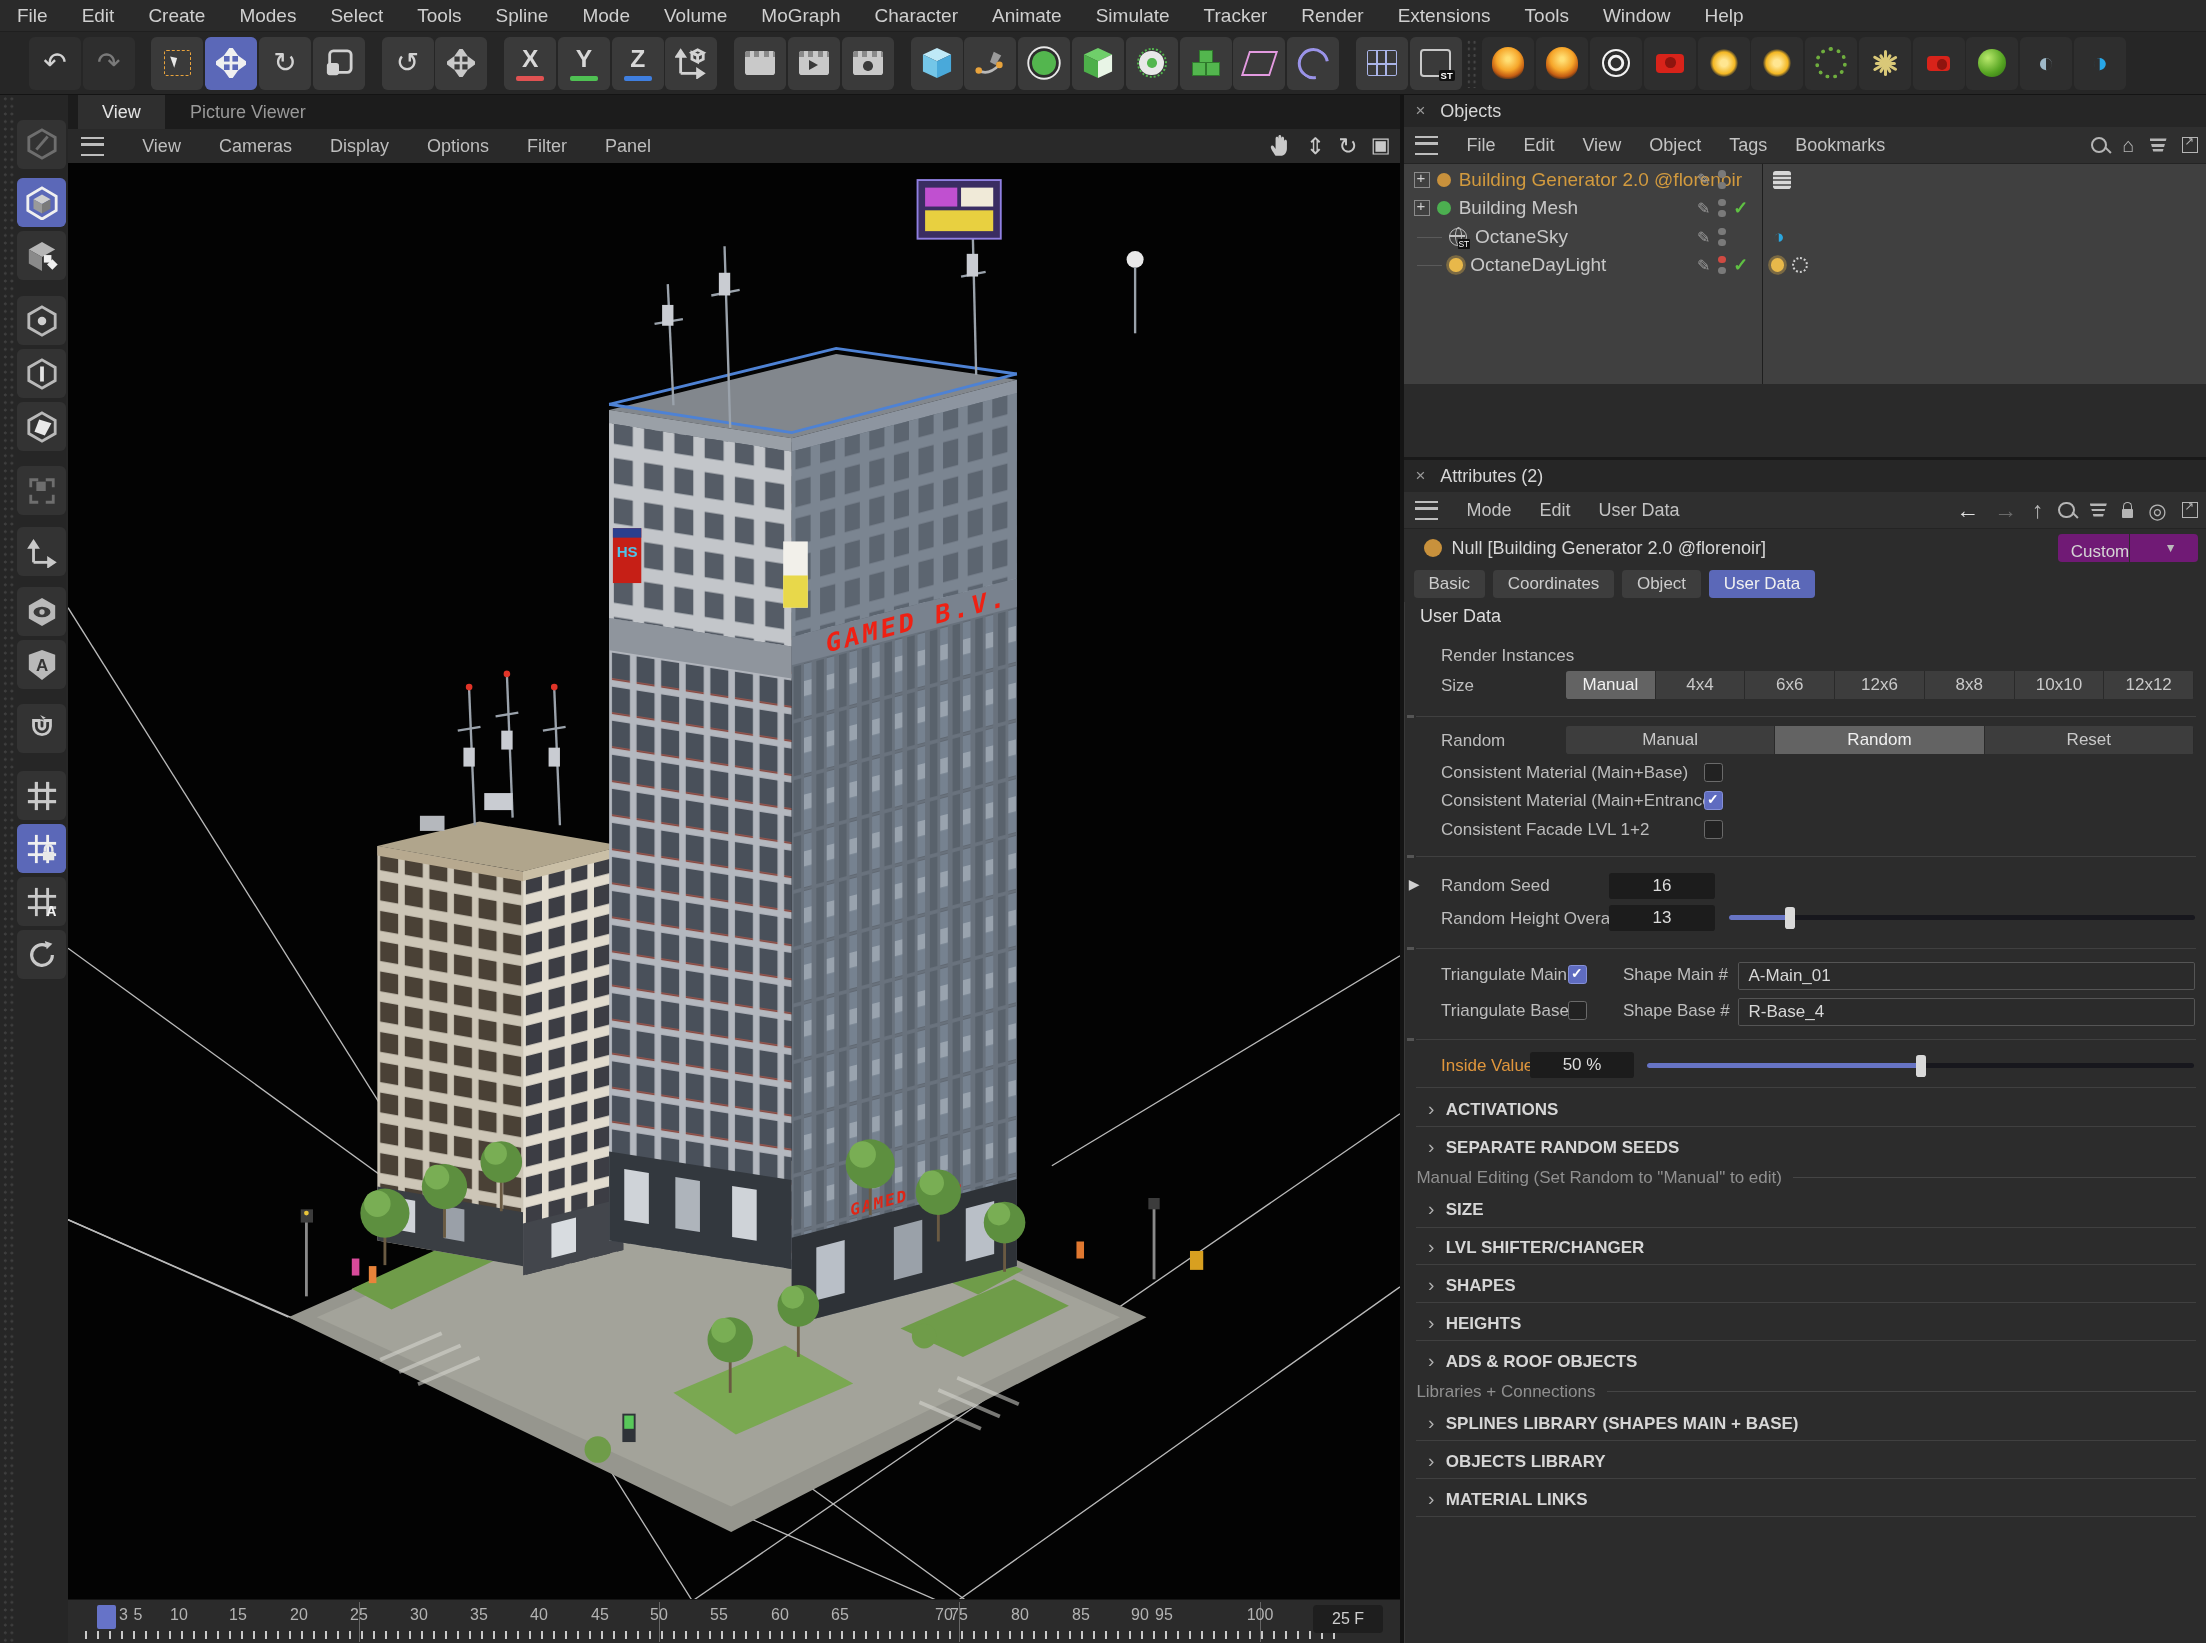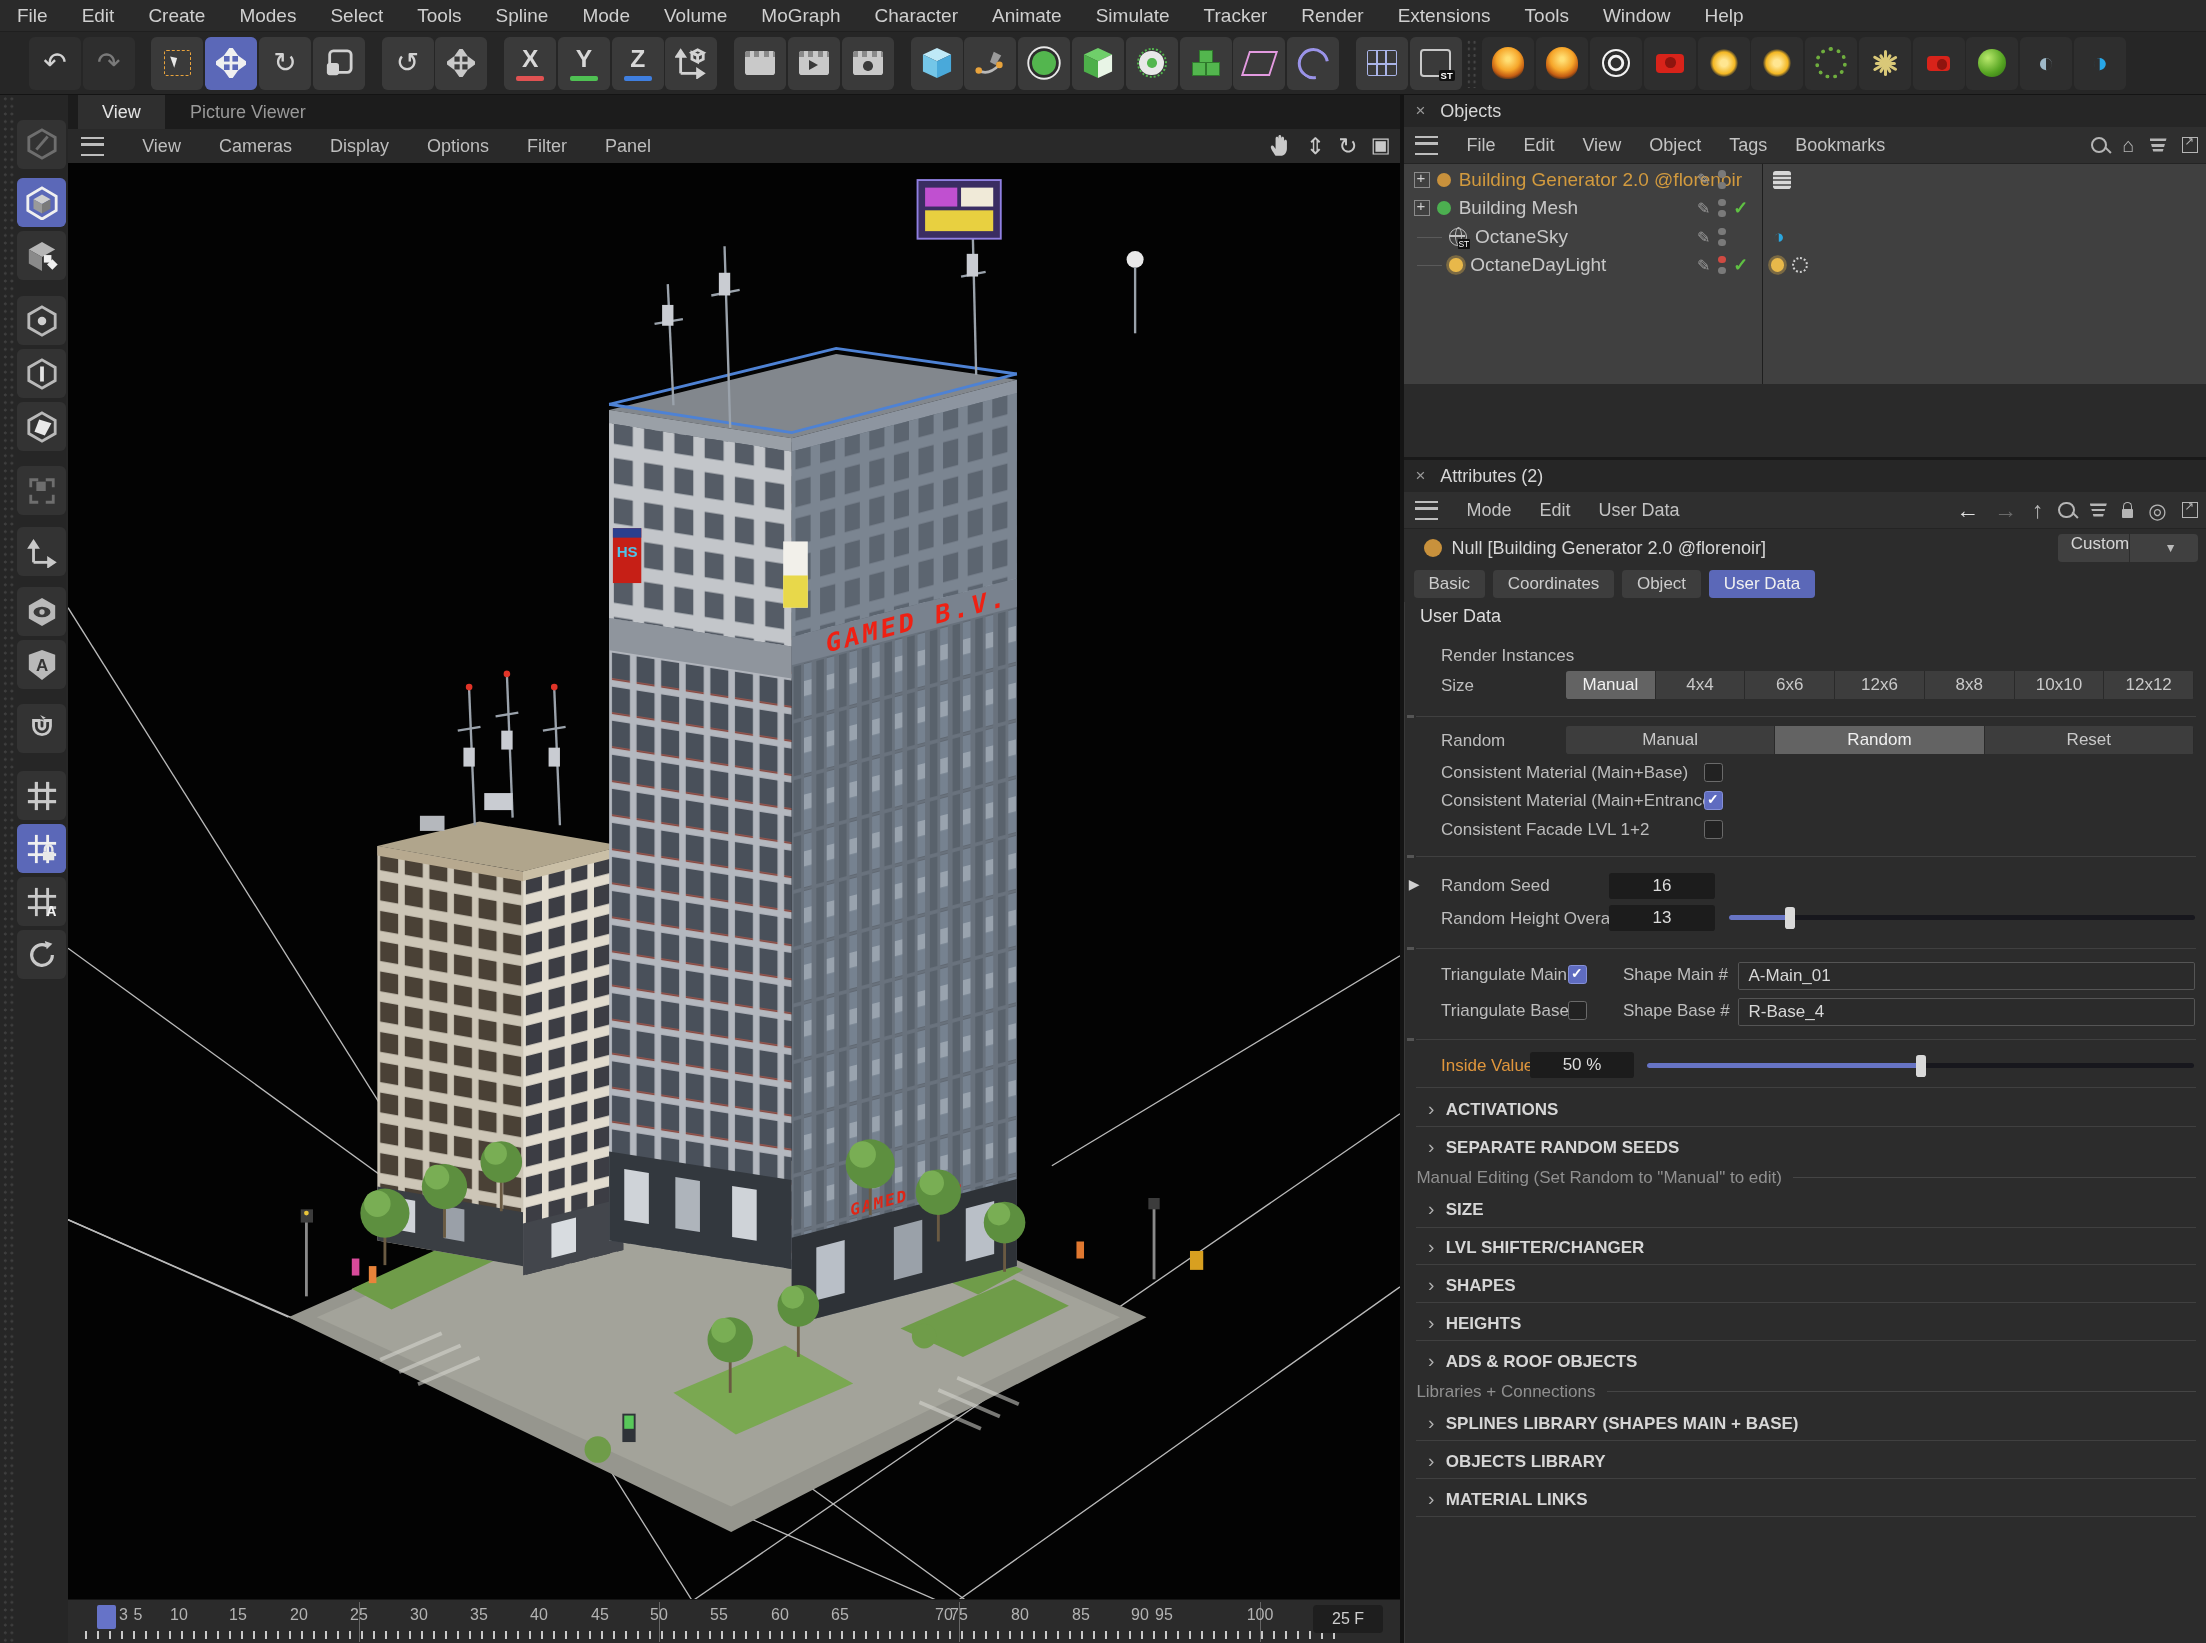--- a/index.html
+++ b/index.html
@@ -132,22 +132,22 @@
   .tagmemo{width:18px;height:18px;border-radius:2.8px;background:linear-gradient(#d8d8d8 0 3.8px,#6a6a6a 3.8px 5.7px,#d8d8d8 5.7px 8.5px,#6a6a6a 8.5px 10.4px,#d8d8d8 10.4px 13.2px,#6a6a6a 13.2px 15px,#d8d8d8 15px)}
   .globe{width:18px;height:18px;border-radius:50%;border:1.9px solid #c0c0c0;position:relative;box-sizing:border-box}
   .globe:before{content:"";position:absolute;left:4.7px;top:-1.9px;width:4.7px;height:16px;border:1.4px solid #c0c0c0;border-radius:50%}
   .globe:after{content:"";position:absolute;left:-0.9px;top:5.7px;width:16px;height:1.9px;background:#c0c0c0}
   .stbadge{position:absolute;font-size:8.5px;background:#111;color:#fff;padding:0 0.9px;border-radius:0.9px;right:-3.8px;bottom:-3.8px}
   .sunico{width:13.2px;height:13.2px;border-radius:50%;background:#e8b84a;box-shadow:0 0 0 2.8px rgba(232,184,74,.35)}
   .gearico{width:16px;height:16px;border-radius:50%;border:2.8px dotted #cfcfcf;box-sizing:border-box;position:relative}
   
   .objrow{height:38px;display:flex;align-items:center;padding-left:20px;gap:9.5px;font-size:18px;color:#d8d8d8;position:relative}
   .odot{width:18px;height:18px;border-radius:50%;background:#c8913c}
-  .dropdown{position:absolute;right:9.5px;top:4.7px;width:140px;height:28px;background:#404040;border-radius:3.8px;
-            display:flex;align-items:flex-start;font-size:17px;color:#d5d5d5}
+  .dropdown{position:absolute;right:9.5px;top:4.7px;width:140px;height:28px;background:#701a75;border-radius:3.8px;
+            display:flex;align-items:flex-end;font-size:17px;color:#d5d5d5}
   .dropdown span{flex:1;padding-left:13.2px}
   .dropdown .arr{width:24.6px;height:100%;border-left:0.9px solid #2c2c2c;display:flex;align-items:center;justify-content:center;color:#bbb;font-size:12.3px}
   .tabsrow{height:34px;display:flex;gap:7.6px;padding-left:9.5px;align-items:center}
   .atab{height:28px;padding:0 15px;background:#3d3d3d;border-radius:3.8px;display:flex;align-items:center;
         font-size:17px;color:#cccccc}
   .atab.on{background:#5b68b8;color:#f0f0f0}
   .acontent{position:absolute;left:0;right:0;top:142px;bottom:0;background:#2c2c2c;border-left:0.9px solid #3a3a3a}
   .alabel{position:absolute;font-size:17px;color:#bdbdbd;white-space:nowrap}
   .aheading{position:absolute;font-size:18px;color:#dcdcdc}
   .segbar{position:absolute;display:flex;border-radius:2.8px;overflow:hidden}

